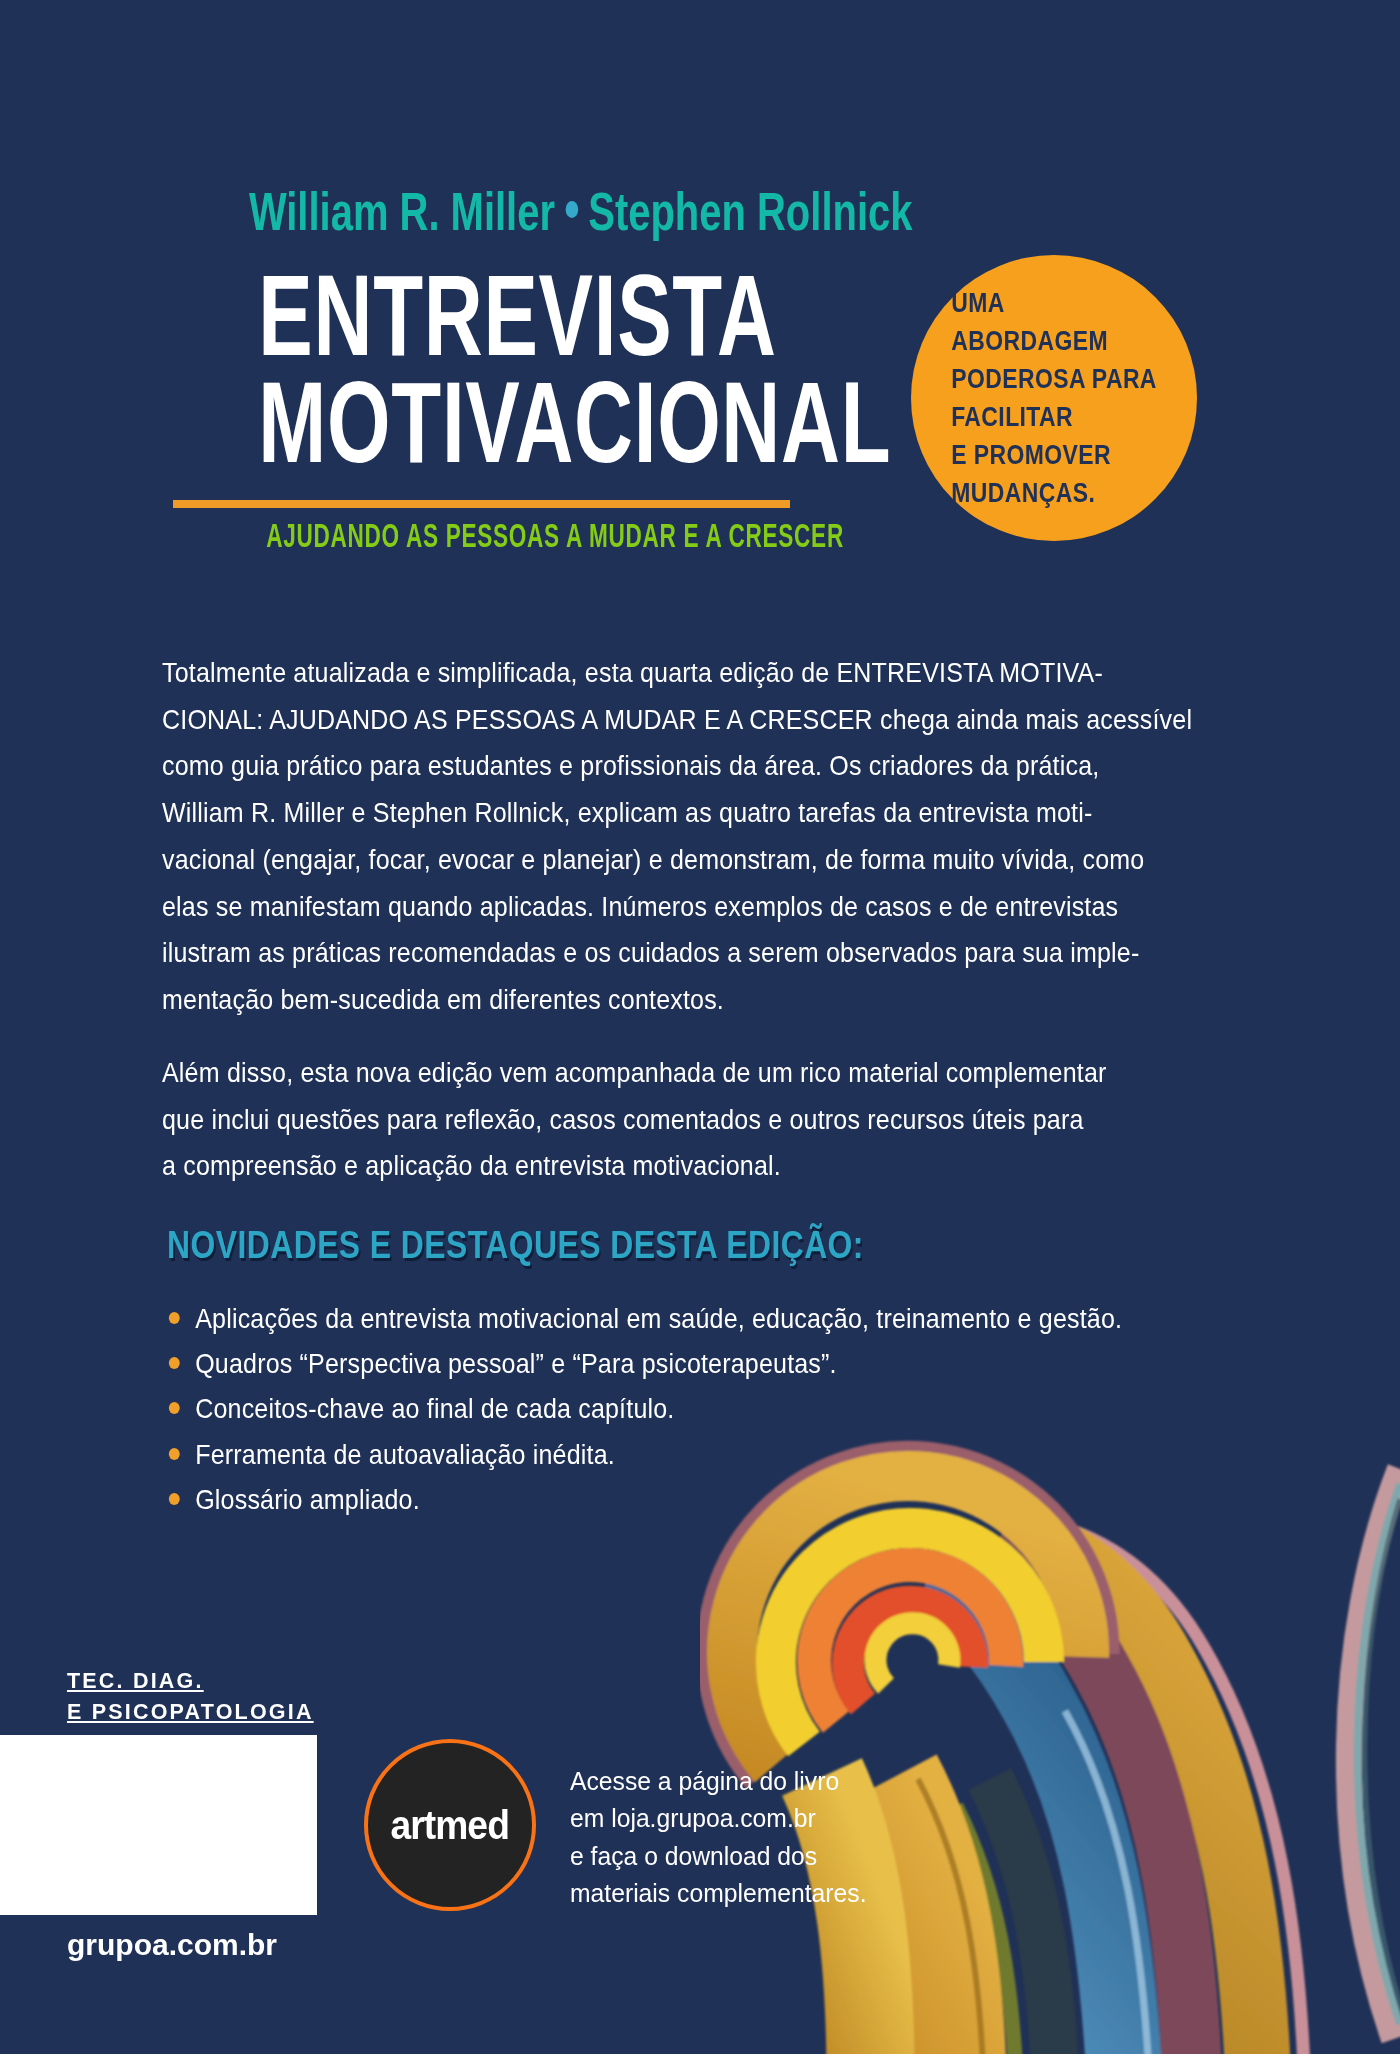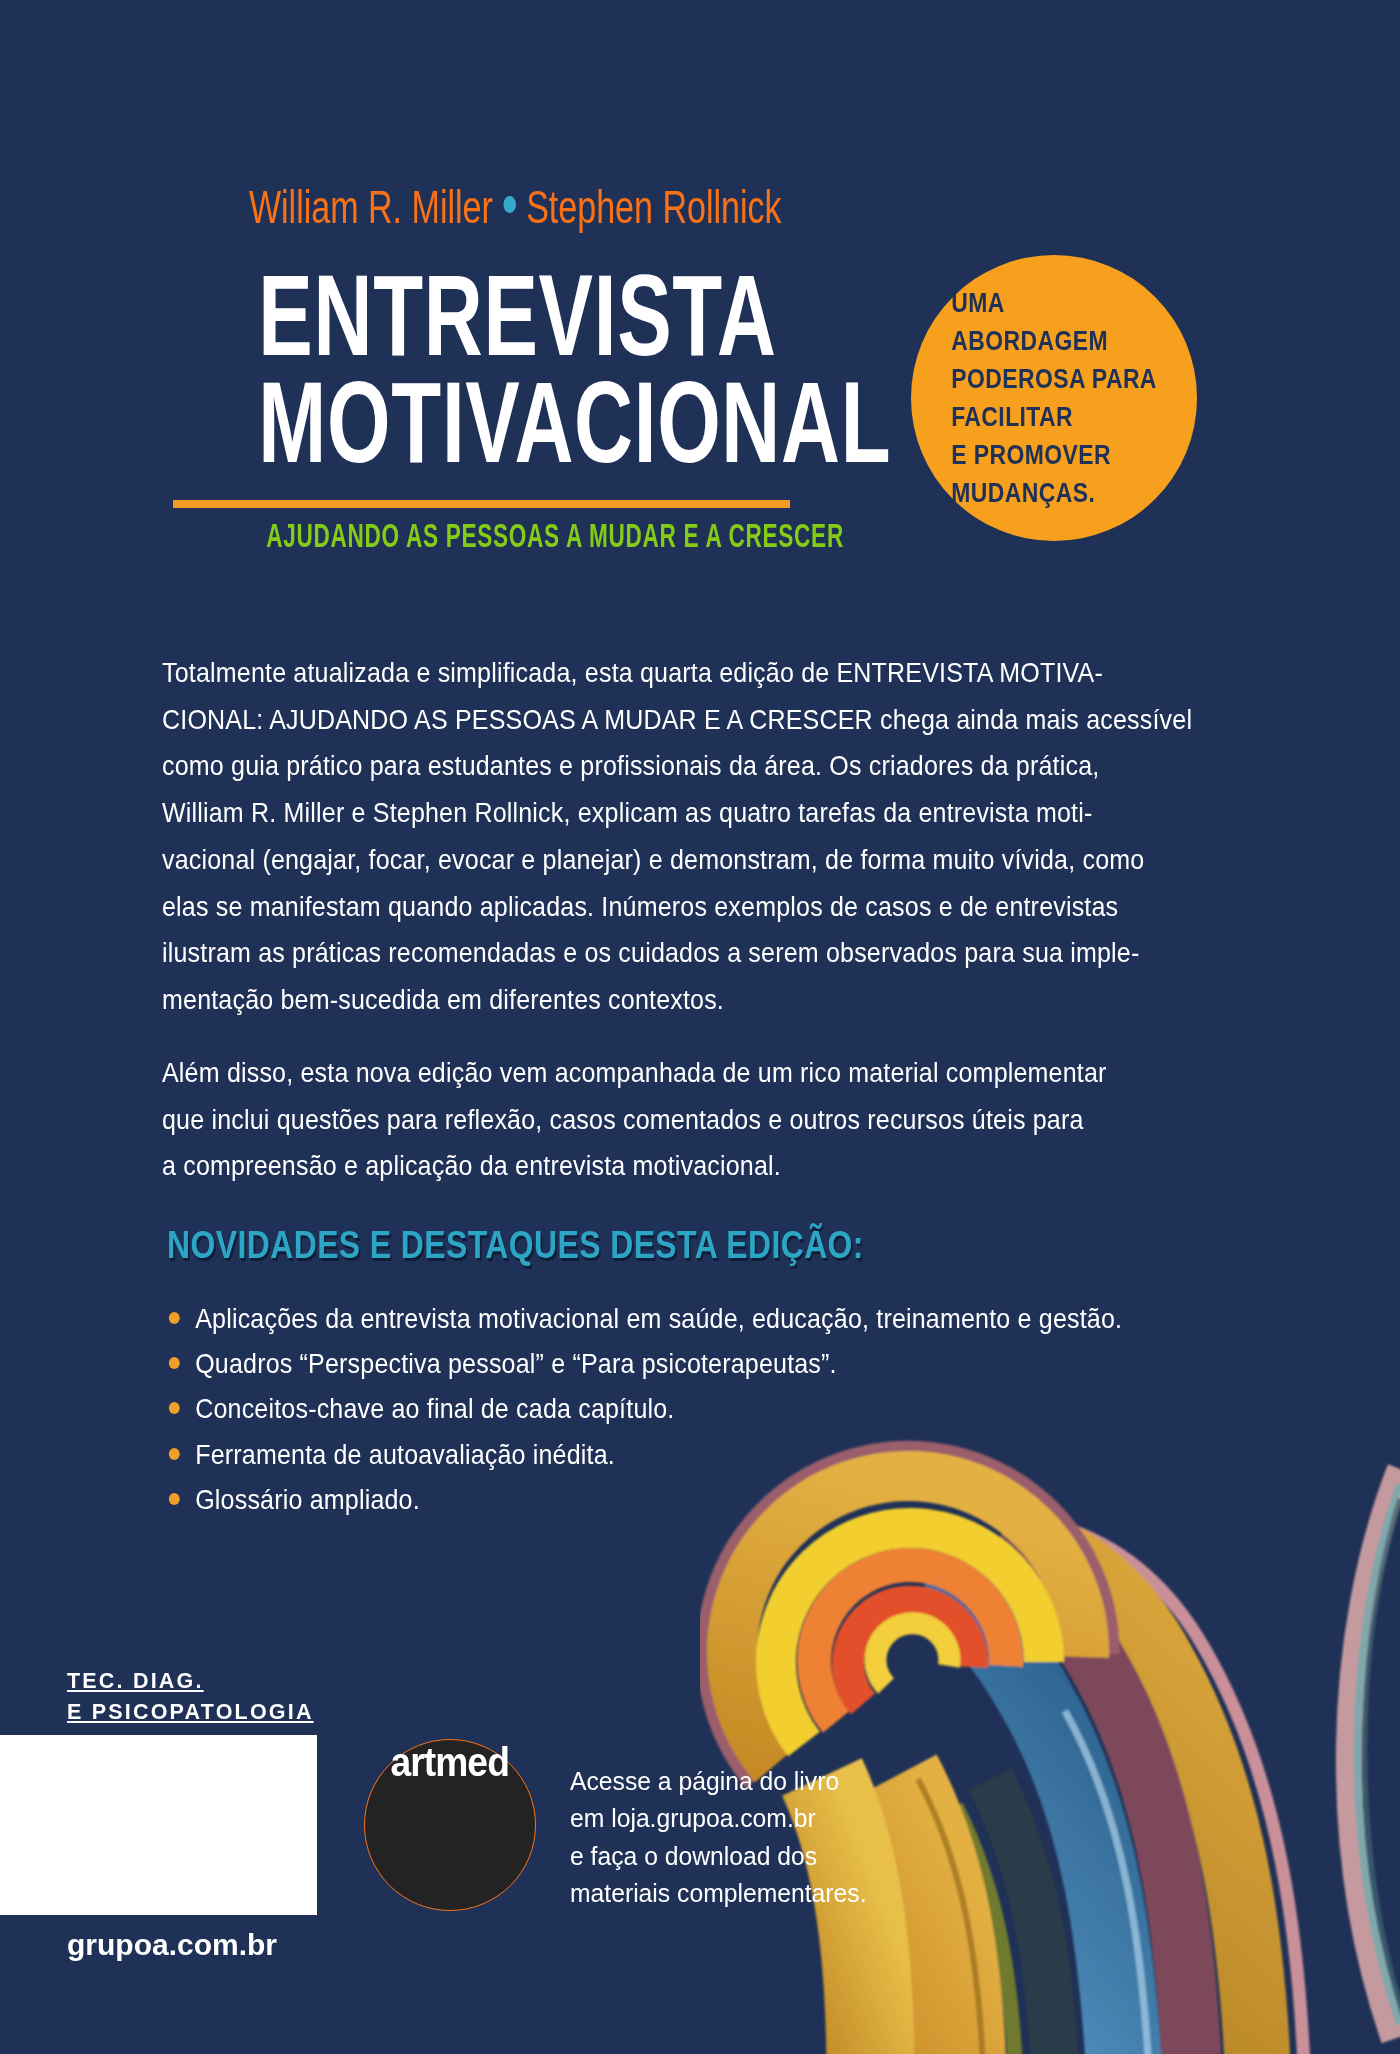--- a/index.html
+++ b/index.html
@@ -5,22 +5,22 @@
   html,body{margin:0;padding:0;background:#10203d;}
   #cover{
     position:relative;width:1400px;height:2054px;overflow:hidden;
     background:#203157;font-family:"Liberation Sans",sans-serif;
     -webkit-font-smoothing:antialiased;
   }
   .abs{position:absolute;}
   
   #header{left:167px;top:0;width:630px;text-align:center;}
   .author-line{
-    position:absolute;left:0;top:180px;width:630px;color:#f97316;
-    font-size:46px;font-weight:400;white-space:nowrap;
+    position:absolute;left:0;top:180px;width:630px;color:#14b8a6;
+    font-size:54px;font-weight:700;white-space:nowrap;
   }
   .author-line .inner{transform:scaleX(.74);transform-origin:50% 0;display:block;}
   .dot-sep{
     display:inline-block;width:17px;height:17px;border-radius:50%;
     background:#35a9c9;margin:0 14px;vertical-align:middle;position:relative;top:-6px;
   }
   .title-line{
     position:absolute;left:0;width:630px;color:#ffffff;font-weight:700;
     font-size:115px;line-height:1;white-space:nowrap;letter-spacing:1px;
   }
@@ -65,22 +65,22 @@
   }
   
   #category{
     left:67px;top:1666px;color:#ffffff;font-weight:700;font-size:21.5px;line-height:31px;
     letter-spacing:2.2px;white-space:pre-line;text-decoration:underline;
   }
   #barcode{left:0;top:1735px;width:317px;height:180px;background:#ffffff;}
   #site{left:67px;top:1928px;color:#ffffff;font-weight:700;font-size:30px;white-space:nowrap;}
   #logo{
     left:364px;top:1739px;width:172px;height:172px;border-radius:50%;
-    background:#232323;border:1px solid #f97316;box-sizing:border-box;
-    display:flex;justify-content:center;
+    background:#232323;border:4px solid #f97316;box-sizing:border-box;
+    display:flex;align-items:center;justify-content:center;
   }
   #logo .ltxt{color:#ffffff;font-weight:700;font-size:40px;letter-spacing:-1px;transform:scaleX(.93);}
   #access{
     left:570px;top:1763px;color:#ffffff;font-size:26px;line-height:37.3px;
     white-space:pre-line;transform:scaleX(.95);transform-origin:0 0;
   }
   #swirl{position:absolute;right:0;bottom:0;width:700px;height:640px;}
 </style>
 </head>
 <body>

